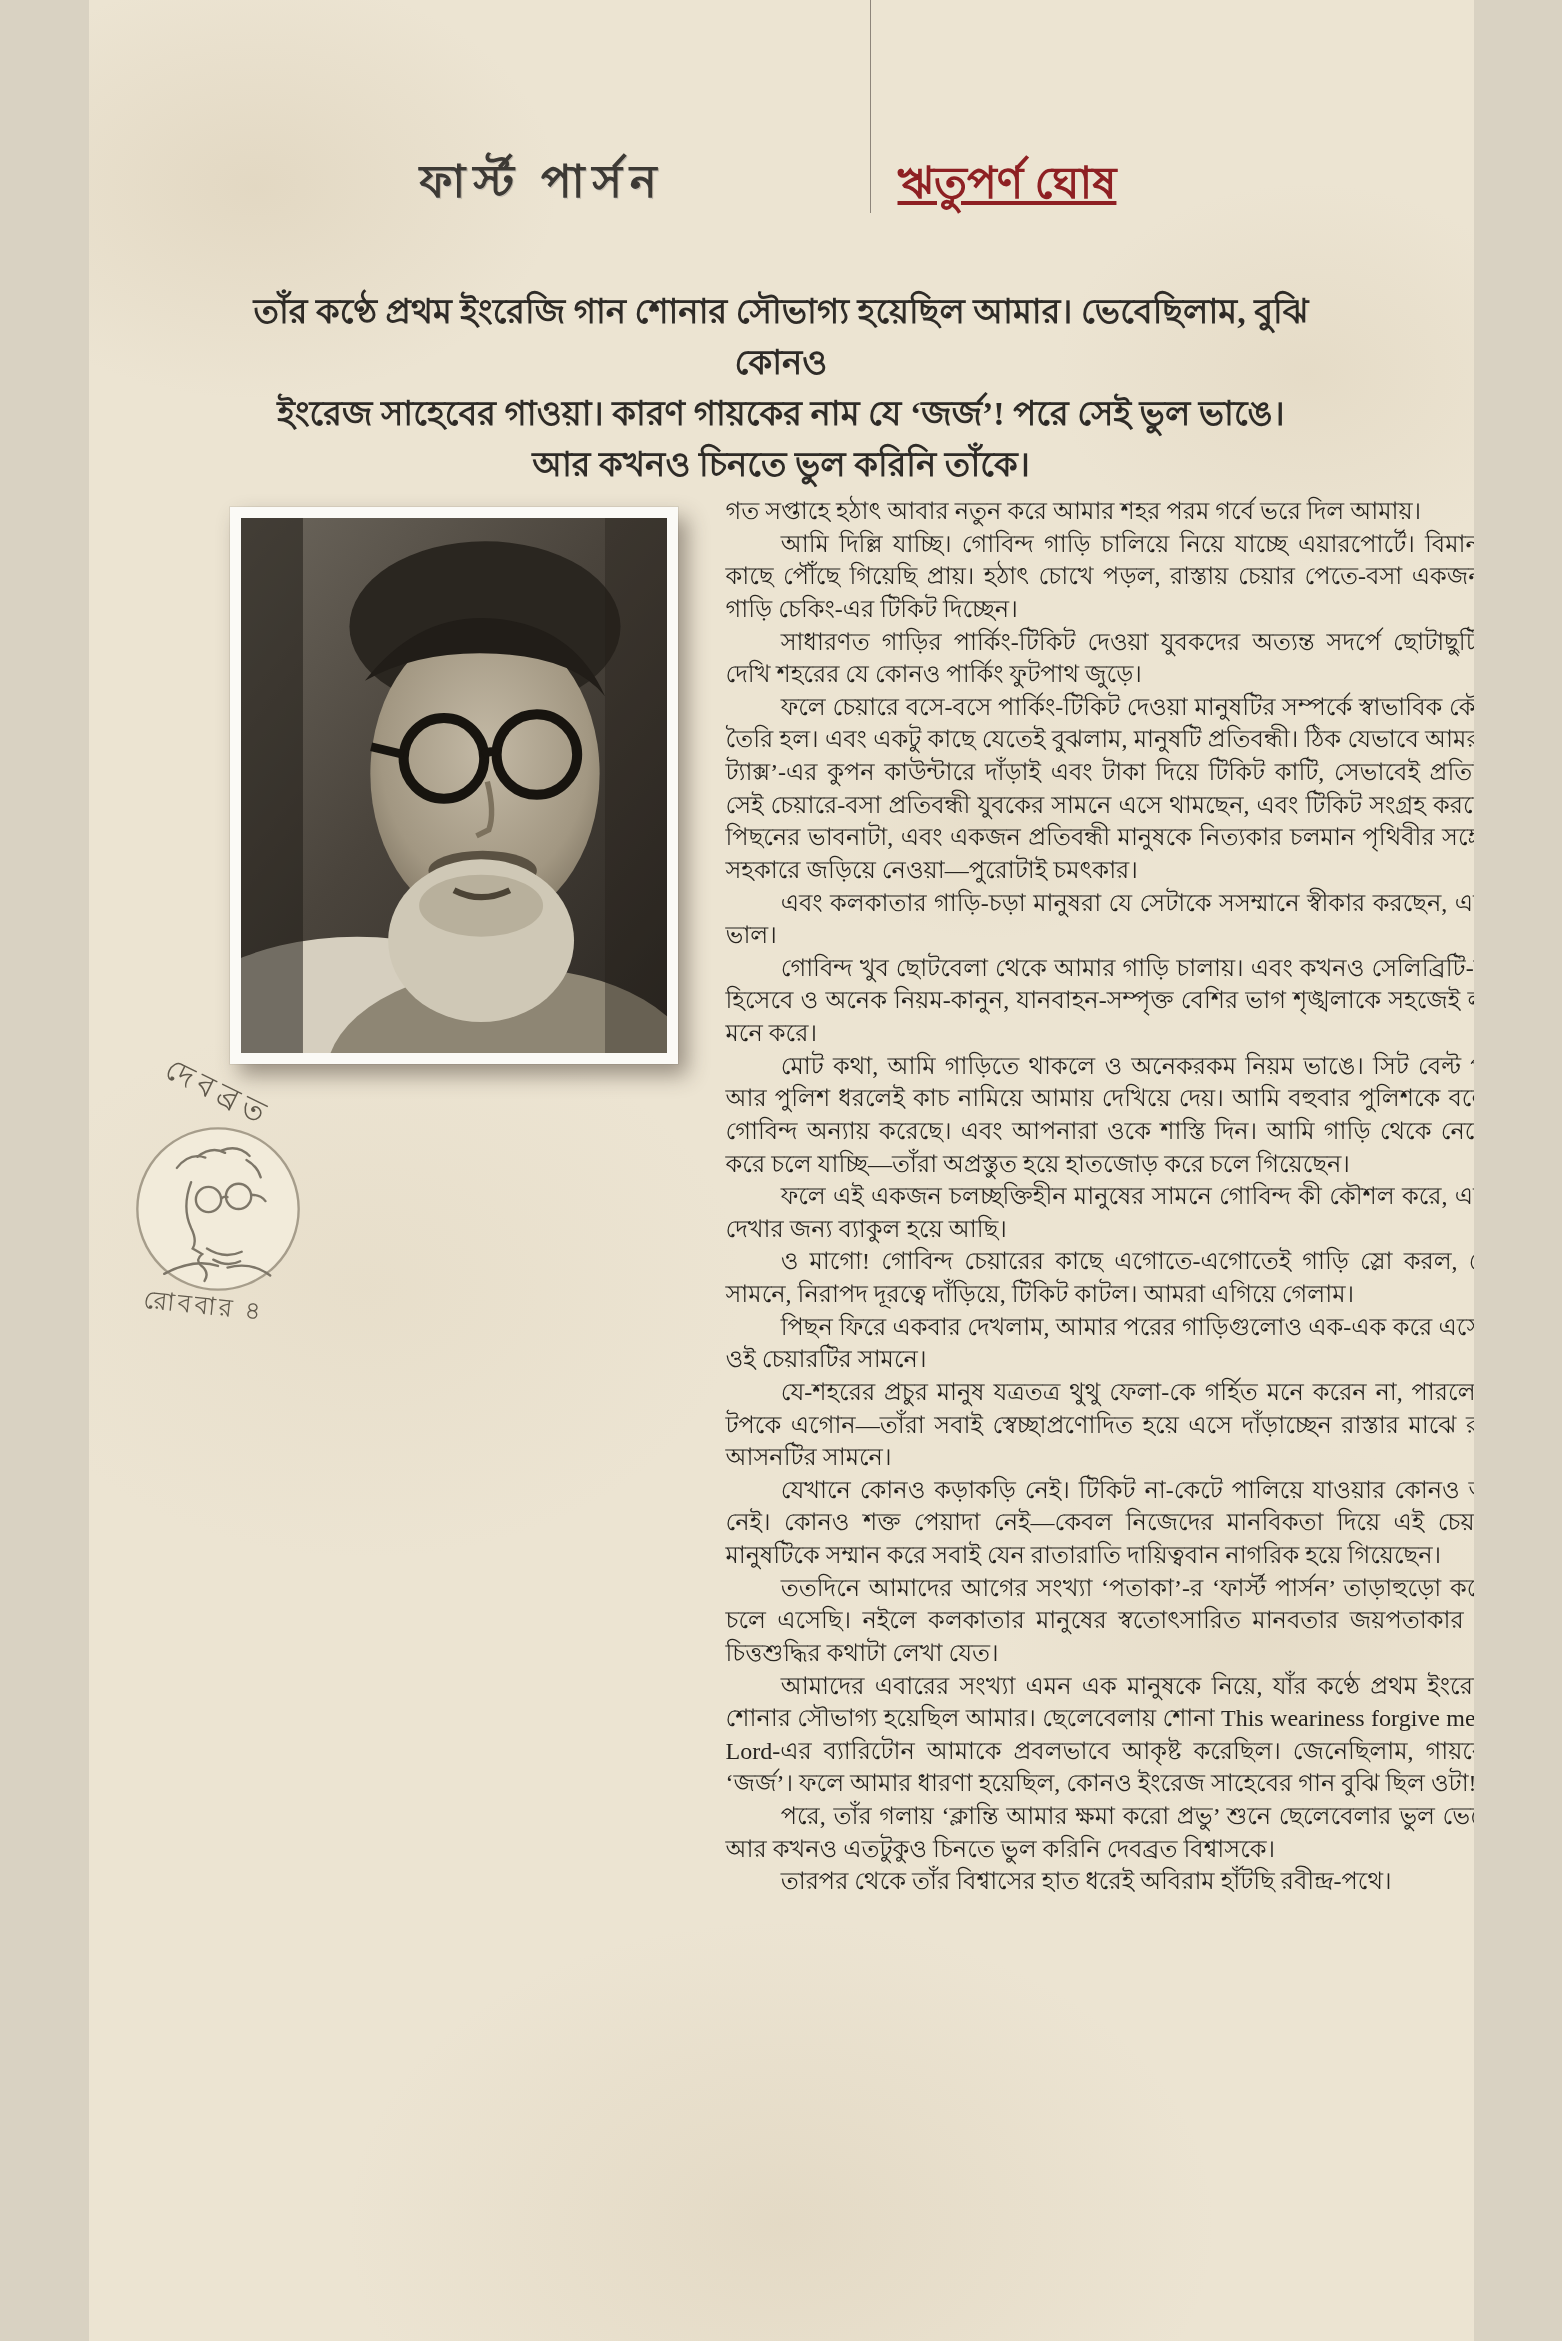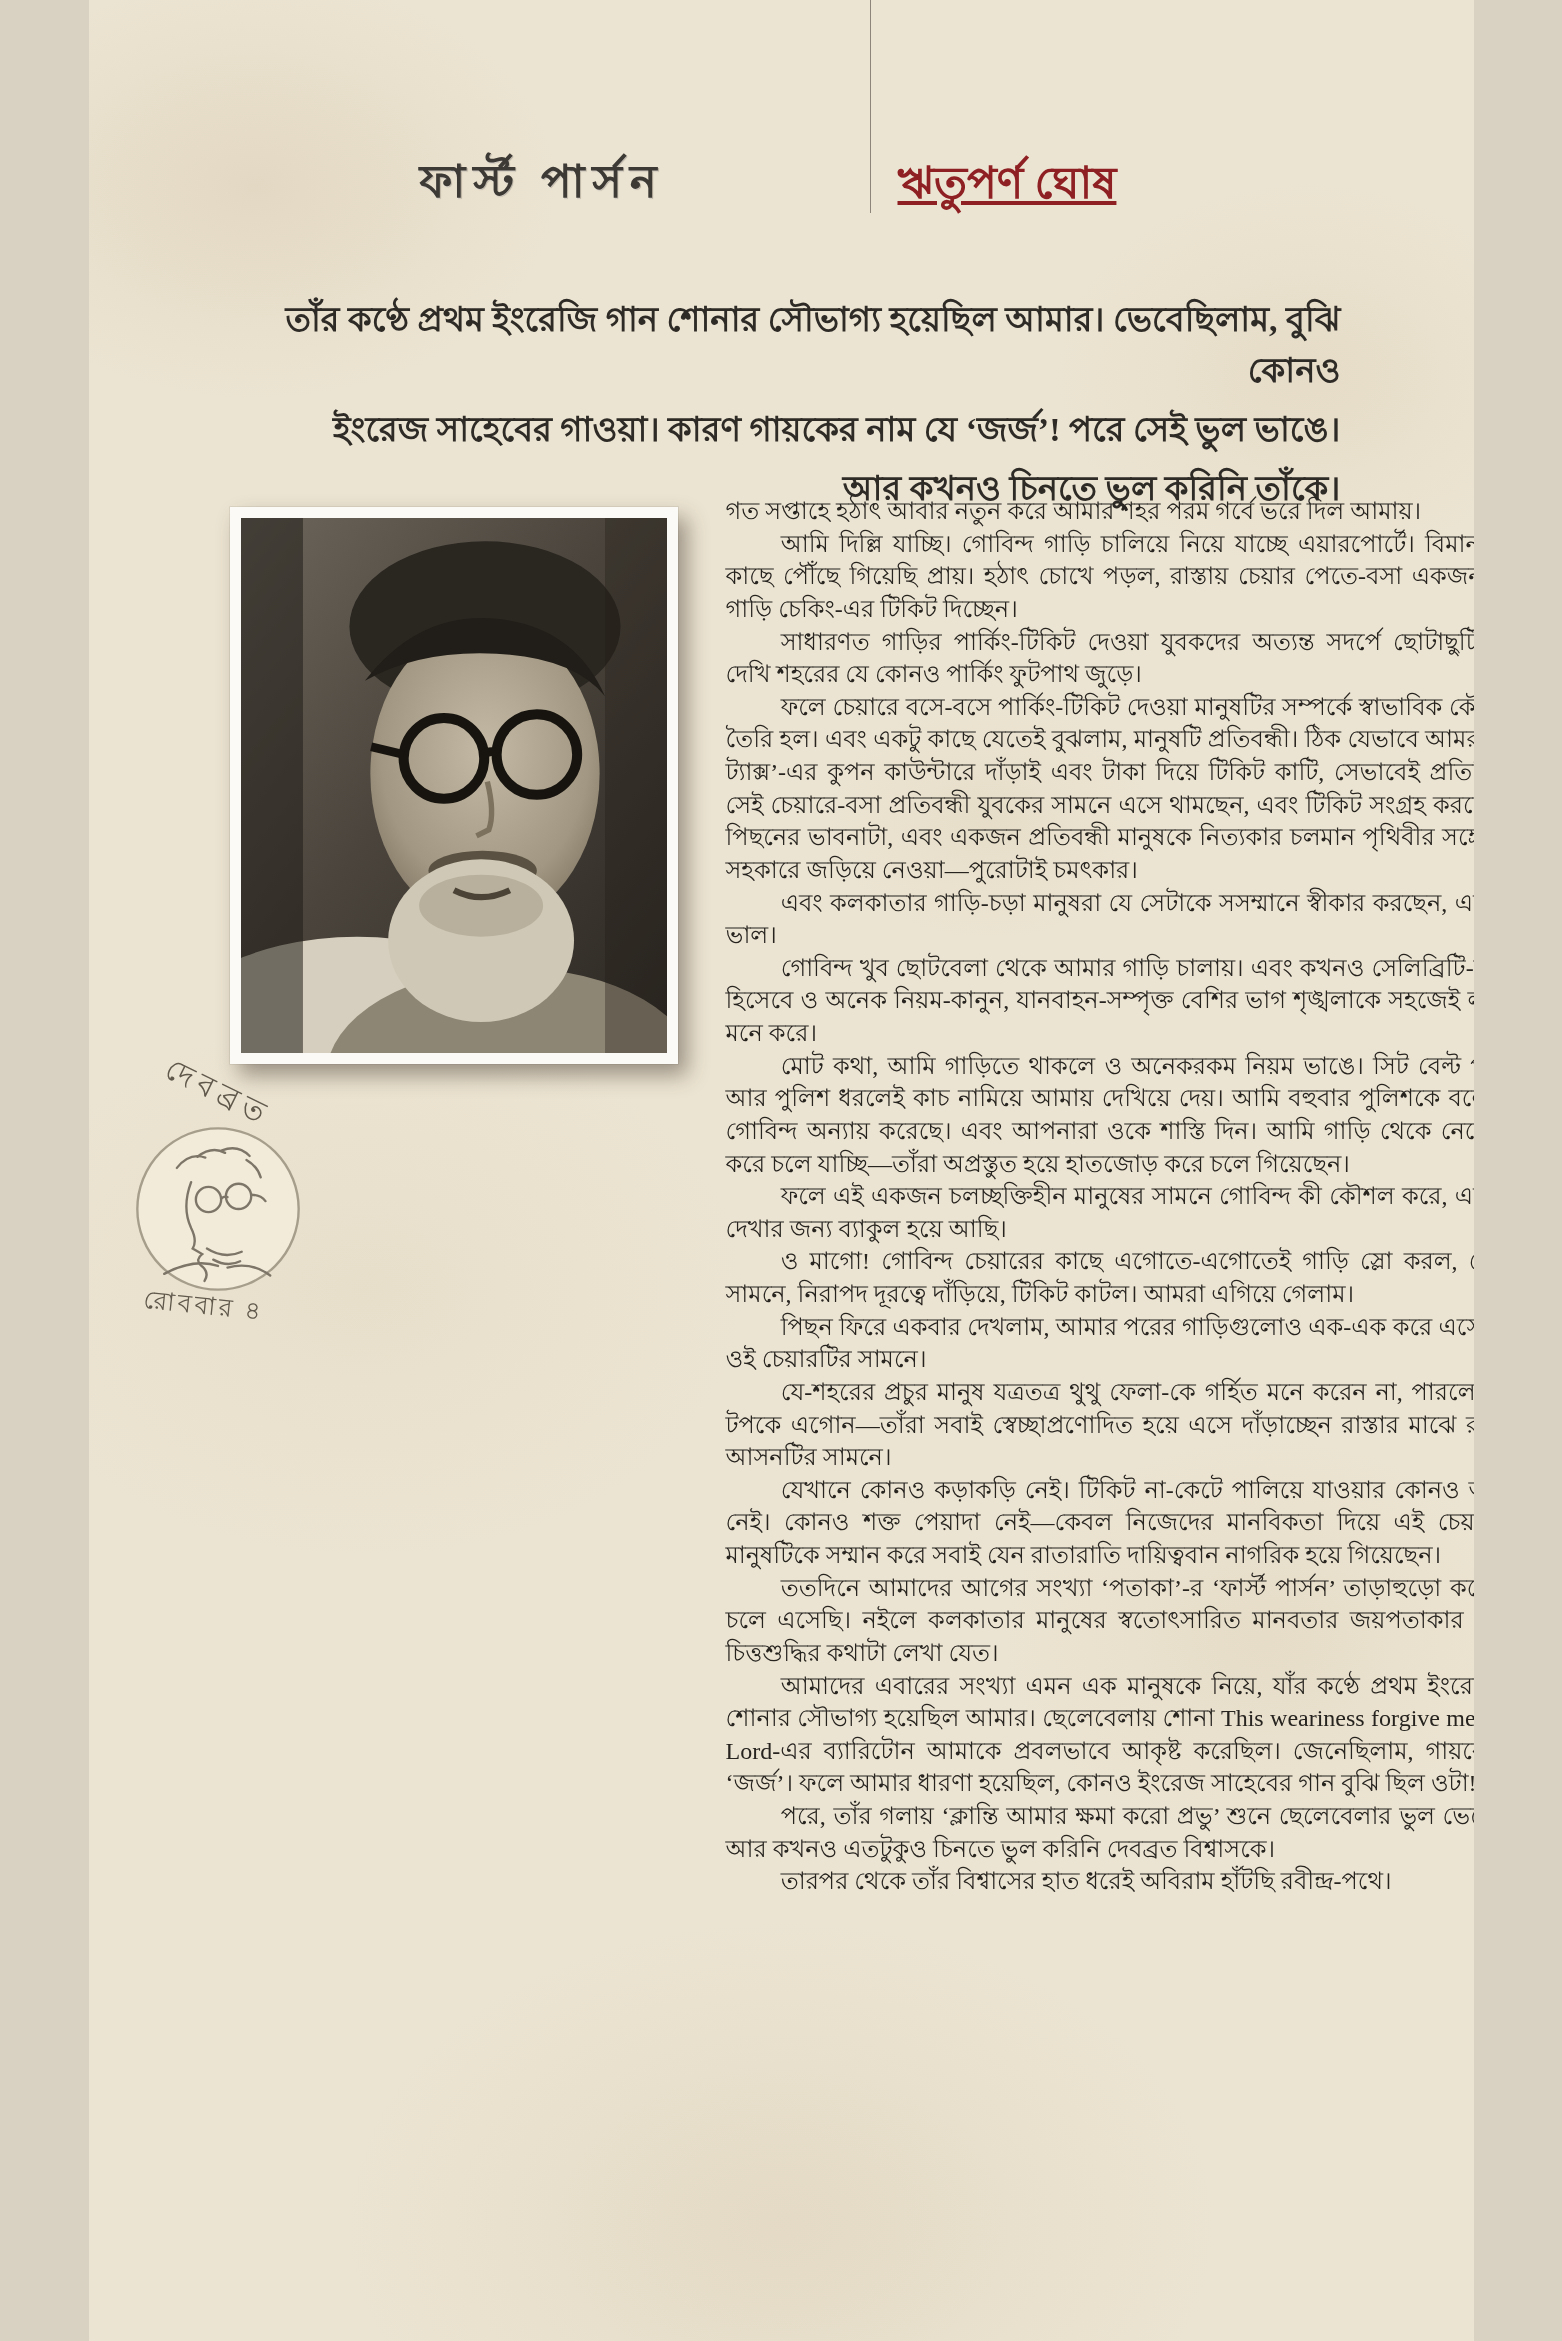--- a/index.html
+++ b/index.html
@@ -65,21 +65,21 @@
     position: absolute;
     top: 286px;
     left: 125px;
     right: 125px;
     text-align: center;
     font-size: 34px;
     font-weight: 700;
     line-height: 1.5;
     color: #2e2b27;
   }
-  .lead-line { margin: 8px; text-align: right; }
+  .lead-line { margin: 0; }
 
   
   .photo-frame {
     position: absolute;
     left: 141px;
     top: 507px;
     width: 448px;
     height: 557px;
     background: #fbfaf6;
     padding: 11px;

